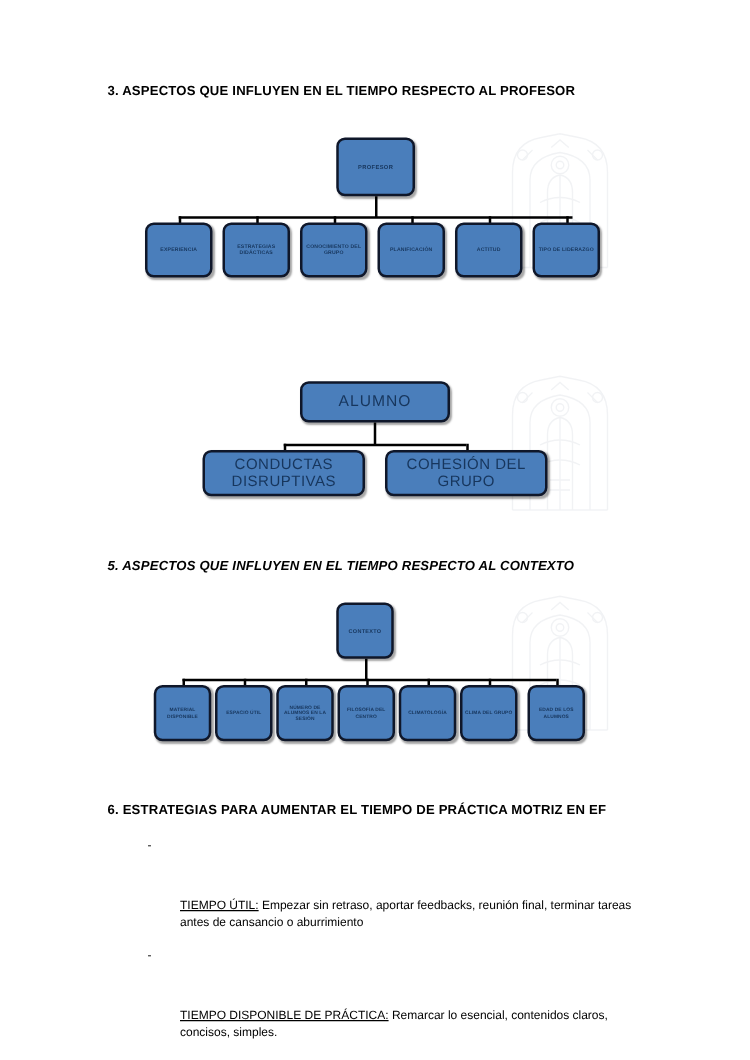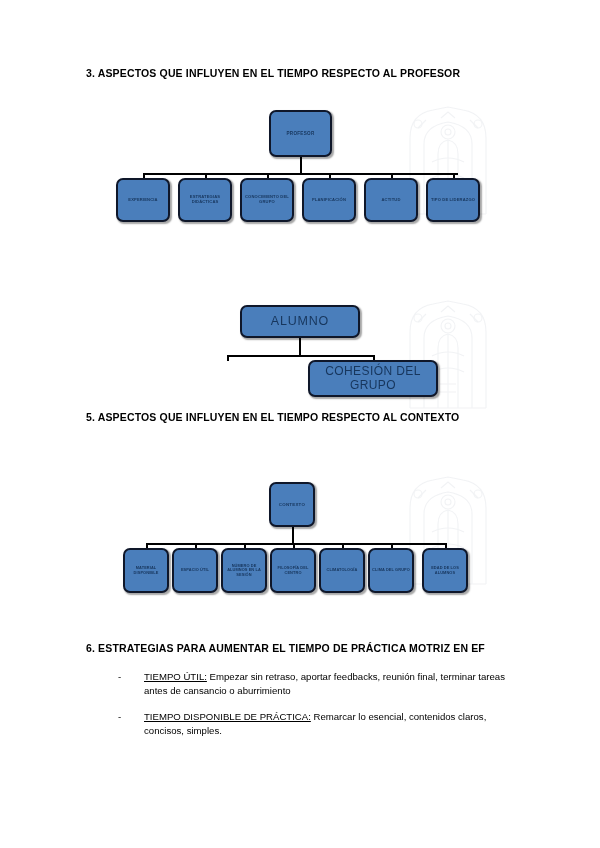--- a/index.html
+++ b/index.html
@@ -41,21 +41,21 @@
     position: absolute;
     left: 86px;
     font-size: 10.5px;
     font-weight: bold;
     letter-spacing: 0.15px;
     white-space: nowrap;
     z-index: 3;
   }
   .h3 { top: 67px; }
   .h4 { top: 257px; }
-  .h5 { top: 411px; }
+  .h5 { top: 447px; font-style: italic; }
   .h6 { top: 642px; }
 
   
   .diagram {
     position: absolute;
     z-index: 2;
   }
   .node {
     position: absolute;
     background: #4a7ebb;
@@ -147,20 +147,21 @@
     font-size: 9.6px;
     line-height: 1.42;
   }
   .bullet-dash {
     width: 26px;
     flex: 0 0 26px;
     font-size: 9.6px;
   }
   .bullet-body {
     flex: 1;
+    margin-top: 48px;
   }
   .bullet-term {
     text-decoration: underline;
   }
 </style>
 </head>
 <body>
 
 <div class="page">
 
@@ -245,20 +246,21 @@
 
 
   <div class="diagram" id="diagram-alumno">
     <div class="node root">ALUMNO</div>
 
     <div class="connector v-line" style="left:144px; top:33px; height:18px;"></div>
     <div class="connector h-line" style="left:72px; top:50px; width:146px;"></div>
     <div class="connector v-line" style="left:72px; top:50px; height:6px;"></div>
     <div class="connector v-line" style="left:218px; top:50px; height:6px;"></div>
 
+    <div class="node leaf leaf-0">CONDUCTAS DISRUPTIVAS</div>
     <div class="node leaf leaf-1">COHESIÓN DEL GRUPO</div>
   </div>
 
   <div class="heading h5">5. ASPECTOS QUE INFLUYEN EN EL TIEMPO RESPECTO AL CONTEXTO</div>
 
   <div class="diagram" id="diagram-contexto">
     <div class="node root">CONTEXTO</div>
 
     <div class="connector v-line" style="left:180px; top:45px; height:17px;"></div>
     <div class="connector h-line" style="left:34px; top:61px; width:299px;"></div>

